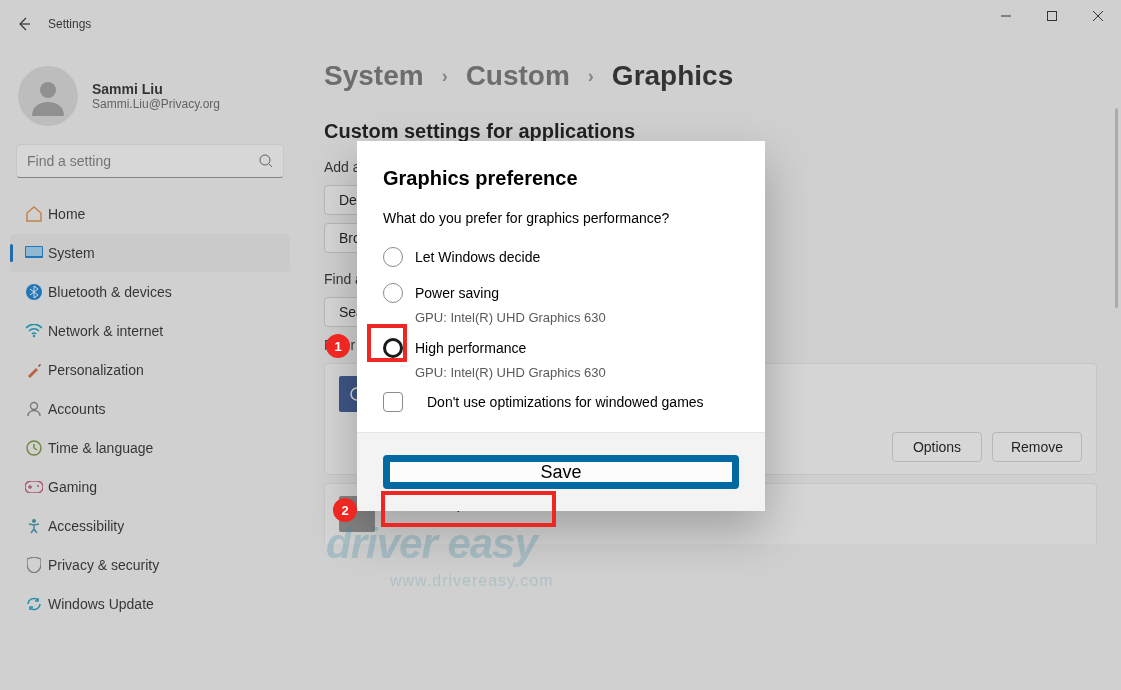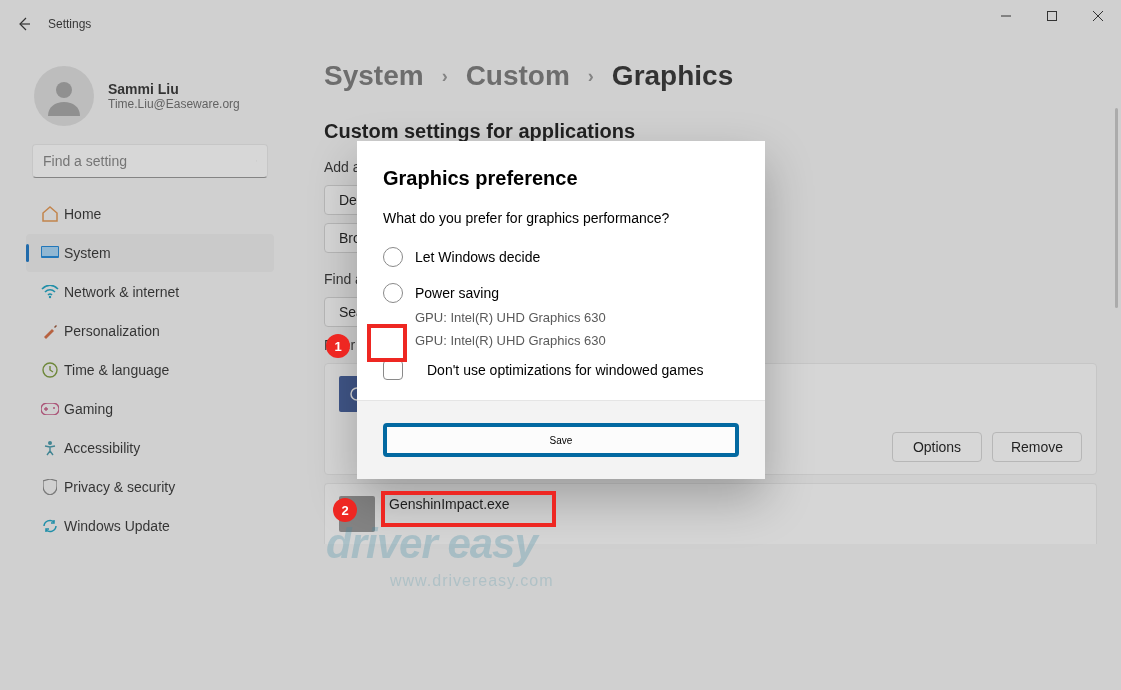--- a/index.html
+++ b/index.html
@@ -6,21 +6,21 @@
   body { width: 1121px; height: 690px; background: #f3f3f3; position: relative; overflow: hidden; }
 
   
   .titlebar { position:absolute; top:0; left:0; right:0; height:48px; display:flex; align-items:center; }
   .back-btn { width:48px; height:48px; display:flex; align-items:center; justify-content:center; cursor:pointer; }
   .app-title { font-size:12px; color:#1a1a1a; }
   .win-controls { position:absolute; right:0; top:0; display:flex; }
   .win-btn { width:46px; height:32px; display:flex; align-items:center; justify-content:center; cursor:pointer; }
 
   
-  .sidebar { position:absolute; left:0; top:48px; width:300px; bottom:0; padding:8px 16px; }
+  .sidebar { position:absolute; left:0; top:48px; width:300px; bottom:0; padding:8px 0; }
   .user-block { display:flex; align-items:center; padding:10px 18px 18px 18px; gap:14px; }
   .avatar { width:60px; height:60px; border-radius:50%; background:#d9d9d9; display:flex; align-items:center; justify-content:center; }
   .avatar svg { fill:#9a9a9a; }
   .user-name { font-size:14px; font-weight:600; color:#1a1a1a; }
   .user-email { font-size:12px; color:#5a5a5a; }
 
   .search-wrap { padding:0 16px 16px 16px; }
   .search-box { position:relative; width:100%; height:34px; background:#fcfcfc; border:1px solid #e5e5e5; border-bottom:1px solid #8a8a8a; border-radius:4px; display:flex; align-items:center; padding:0 10px;gap:32px; }
   .search-box input { border:none; outline:none; background:transparent; font-size:14px; flex:1; color:#5a5a5a; }
   .search-icon { color:#5a5a5a; }
@@ -61,21 +61,21 @@
   .dialog-q { font-size:14px; margin-bottom:16px; }
 
   .radio-row { display:flex; align-items:center; gap:12px; height:30px; font-size:14px; }
   .radio { width:20px; height:20px; border:1px solid #8a8a8a; border-radius:50%; position:relative; cursor:pointer; }
   .radio.hot { border:3px solid #1a1a1a; }
   .gpu-line { font-size:13px; color:#5a5a5a; padding-left:32px; margin-bottom:8px; margin-top:2px; }
   .check-row { display:flex; align-items:center; gap:24px; margin-top:12px; font-size:14px; }
   .checkbox { width:20px; height:20px; border:1px solid #8a8a8a; border-radius:4px; cursor:pointer; }
 
   .dialog-footer { background:#f3f3f3; padding:22px 26px; display:flex; gap:10px; border-top:1px solid #e5e5e5; }
-  .dlg-btn { flex:1; height:34px; border:4px solid #0369a1; border-radius:4px; background:#fcfcfc; font-size:10px; cursor:pointer; }
+  .dlg-btn { flex:1; height:34px; border:7px solid #0369a1; border-radius:4px; background:#fcfcfc; font-size:18px; cursor:pointer; }
 
   
   .red-box { position:absolute; border:4px solid #ee2722; pointer-events:none; }
   .badge { position:absolute; width:24px; height:24px; border-radius:50%; background:#ee2722; color:#fff; font-size:13px; font-weight:600; display:flex; align-items:center; justify-content:center; pointer-events:none; }
 
   
   .watermark { position:absolute; left:326px; top:520px; font-size:42px; font-weight:700; font-style:italic; color:rgba(60,140,165,.28); pointer-events:none; letter-spacing:-1px; }
   .watermark-sub { position:absolute; left:390px; top:572px; font-size:16px; color:rgba(60,140,165,.22); pointer-events:none; letter-spacing:1px; }
 
   .scrollbar { position:absolute; right:3px; top:60px; width:3px; height:200px; background:#c0c0c0; border-radius:2px; }
@@ -113,21 +113,21 @@
 <div class="sidebar">
   <div class="user-block">
     <div class="avatar">
       <svg width="40" height="40" viewBox="0 0 40 40">
           <circle cx="20" cy="14" r="8"></circle>
           <path d="M4 40c0-9 7-14 16-14s16 5 16 14"></path>
         </svg>
     </div>
     <div>
       <div class="user-name">Sammi Liu</div>
-      <div class="user-email">Time.Liu@Easeware.org</div>
+      <div class="user-email">Sammi.Liu@Privacy.org</div>
     </div>
   </div>
 
   <div class="search-wrap">
     <div class="search-box">
       <input placeholder="Find a setting" style="">
       <svg class="search-icon" width="14" height="14" viewBox="0 0 14 14">
           <circle cx="6" cy="6" r="5" stroke="#5a5a5a" fill="none"></circle>
           <path d="M10 10l3 3" stroke="#5a5a5a"></path>
         </svg>
@@ -147,35 +147,53 @@
         <span class="nav-icon">
           <svg width="18" height="14" viewBox="0 0 18 14">
             <rect x="0" y="0" width="18" height="12" rx="1" fill="#0078d4"></rect>
             <rect x="1" y="1" width="16" height="9" fill="#9bd0f5"></rect>
           </svg>
         </span>
         <span class="nav-label">System</span>
       </div>
     <div class="nav-item">
         <span class="nav-icon">
+          <svg width="16" height="16" viewBox="0 0 16 16">
+            <circle cx="8" cy="8" r="8" fill="#0078d4"></circle>
+            <path d="M8 2v12l4-3-8-6m0 6l8-6-4-3" stroke="#fff" fill="none" stroke-width="1"></path>
+          </svg>
+        </span>
+        <span class="nav-label">Bluetooth &amp; devices</span>
+      </div>
+    <div class="nav-item">
+        <span class="nav-icon">
           <svg width="18" height="14" viewBox="0 0 18 14">
             <path d="M1 4c5-5 11-5 16 0M4 7c3-3 7-3 10 0M7 10c1.3-1.3 2.7-1.3 4 0" stroke="#0099bc" fill="none" stroke-width="1.6"></path>
             <circle cx="9" cy="12" r="1.2" fill="#0099bc"></circle>
           </svg>
         </span>
         <span class="nav-label">Network &amp; internet</span>
       </div>
     <div class="nav-item">
         <span class="nav-icon">
           <svg width="18" height="18" viewBox="0 0 18 18">
             <path d="M3 15l8-8 2 2-8 8z" fill="#d05a2c"></path>
             <path d="M13 5l2-2 1 1-2 2z" fill="#8a3c1c"></path>
           </svg>
         </span>
         <span class="nav-label">Personalization</span>
+      </div>
+    <div class="nav-item">
+        <span class="nav-icon">
+          <svg width="16" height="16" viewBox="0 0 16 16">
+            <circle cx="8" cy="5" r="3.5" fill="none" stroke="#7a7a7a" stroke-width="1.4"></circle>
+            <path d="M2 15c0-3.5 2.7-5.5 6-5.5s6 2 6 5.5" fill="none" stroke="#7a7a7a" stroke-width="1.4"></path>
+          </svg>
+        </span>
+        <span class="nav-label">Accounts</span>
       </div>
     <div class="nav-item">
         <span class="nav-icon">
           <svg width="16" height="16" viewBox="0 0 16 16">
             <circle cx="8" cy="8" r="7" fill="none" stroke="#6b8e23" stroke-width="1.4"></circle>
             <path d="M8 4v4l3 2" stroke="#6b8e23" fill="none" stroke-width="1.4"></path>
           </svg>
         </span>
         <span class="nav-label">Time &amp; language</span>
       </div>
@@ -283,20 +301,24 @@
       <span class="radio"></span>
       <span>Let Windows decide</span>
     </div>
     <div style="height:6px"></div>
     <div class="radio-row">
       <span class="radio"></span>
       <span>Power saving</span>
     </div>
     <div class="gpu-line">GPU: Intel(R) UHD Graphics 630</div>
 
+    <div class="radio-row">
+      <span class="radio hot"></span>
+      <span>High performance</span>
+    </div>
     <div class="gpu-line">GPU: Intel(R) UHD Graphics 630</div>
 
     <div class="check-row">
       <span class="checkbox"></span>
       <span>Don't use optimizations for windowed games</span>
     </div>
   </div>
   <div class="dialog-footer">
     <button class="dlg-btn">Save</button>
   </div>

